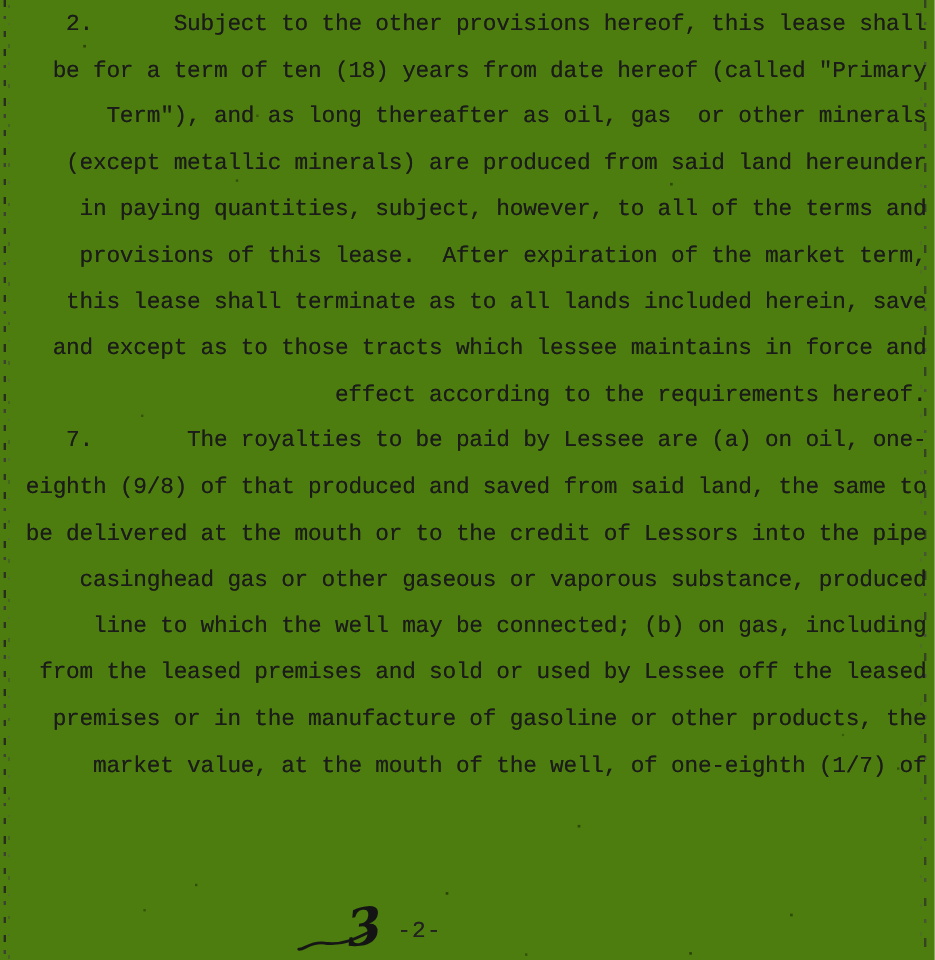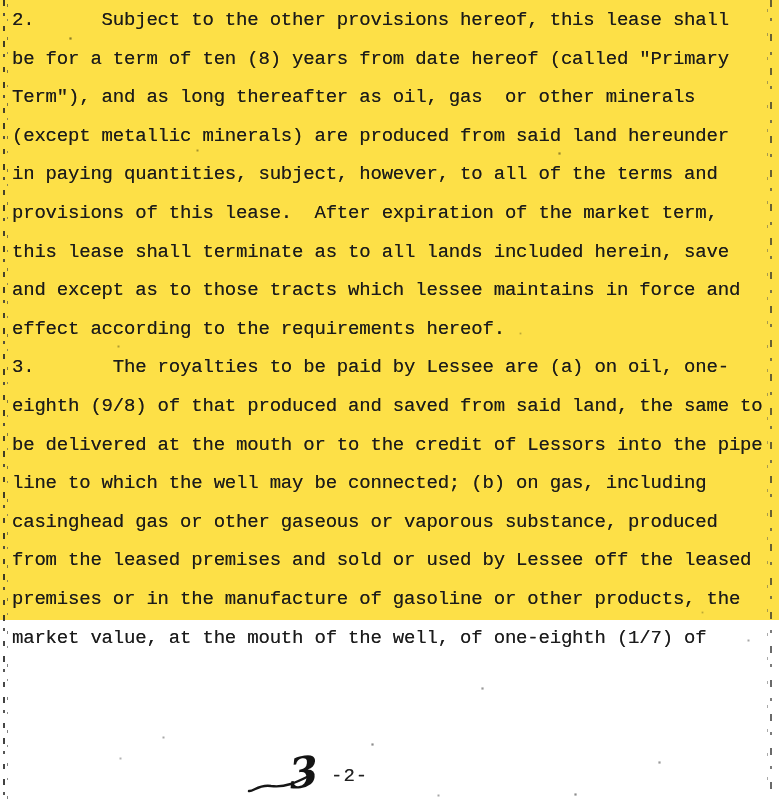--- a/index.html
+++ b/index.html
@@ -6,24 +6,25 @@
     margin: 0;
     padding: 0;
     width: 779px;
     height: 800px;
     overflow: hidden;
     background: #ffffff;
   }
   .page {
     position: relative;
     width: 779px;
-    height: 620px;
-    background: #fde047;
+    height: 800px;
+    background: #4d7c0f;
     font-family: "Liberation Mono", "DejaVu Sans Mono", monospace;
     color: #1b1b1b;
+    text-align: right;
   }
   
   .edge-left { position: absolute; left: 2px; top: 0; width: 8px; height: 800px; }
   .edge-left::before {
     content: ""; position: absolute; left: 1px; top: 0; width: 2px; height: 100%;
     background: repeating-linear-gradient(to bottom,
       #1f1f1f 0 6px, transparent 6px 13px,
       #383838 13px 16px, transparent 16px 26px,
       #262626 26px 31px, transparent 31px 41px);
     opacity: .85;
@@ -123,33 +124,33 @@
 <body>
 
 <div class="page">
 
   <div class="edge-left"></div>
   <div class="edge-right"></div>
   <div class="specks"></div>
 
   <main class="text-block">
     <div class="line">2.      Subject to the other provisions hereof, this lease shall</div>
-    <div class="line">be for a term of ten (8) years from date hereof (called "Primary</div>
+    <div class="line">be for a term of ten (18) years from date hereof (called "Primary</div>
     <div class="line">Term"), and as long thereafter as oil, gas  or other minerals</div>
     <div class="line">(except metallic minerals) are produced from said land hereunder</div>
     <div class="line">in paying quantities, subject, however, to all of the terms and</div>
     <div class="line">provisions of this lease.  After expiration of the market term,</div>
     <div class="line">this lease shall terminate as to all lands included herein, save</div>
     <div class="line">and except as to those tracts which lessee maintains in force and</div>
     <div class="line">effect according to the requirements hereof.</div>
-    <div class="line">3.       The royalties to be paid by Lessee are (a) on oil, one-</div>
+    <div class="line">7.       The royalties to be paid by Lessee are (a) on oil, one-</div>
     <div class="line">eighth (9/8) of that produced and saved from said land, the same to</div>
     <div class="line">be delivered at the mouth or to the credit of Lessors into the pipe</div>
+    <div class="line">casinghead gas or other gaseous or vaporous substance, produced</div>
     <div class="line">line to which the well may be connected; (b) on gas, including</div>
-    <div class="line">casinghead gas or other gaseous or vaporous substance, produced</div>
     <div class="line">from the leased premises and sold or used by Lessee off the leased</div>
     <div class="line">premises or in the manufacture of gasoline or other products, the</div>
     <div class="line">market value, at the mouth of the well, of one-eighth (1/7) of</div>
   </main>
 
   <footer>
     <svg class="flourish" viewBox="0 0 64 20" xmlns="http://www.w3.org/2000/svg">
       <path d="M2,17 C6,18 12,10 24,12 C38,14 50,8 62,2" fill="none" stroke="#161616" stroke-width="2.4" stroke-linecap="round"></path>
     </svg>
     <span class="hand-three">3</span>

